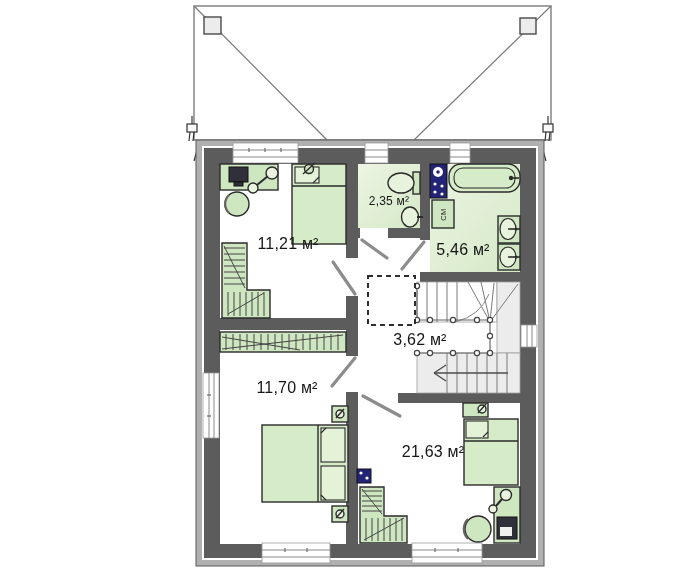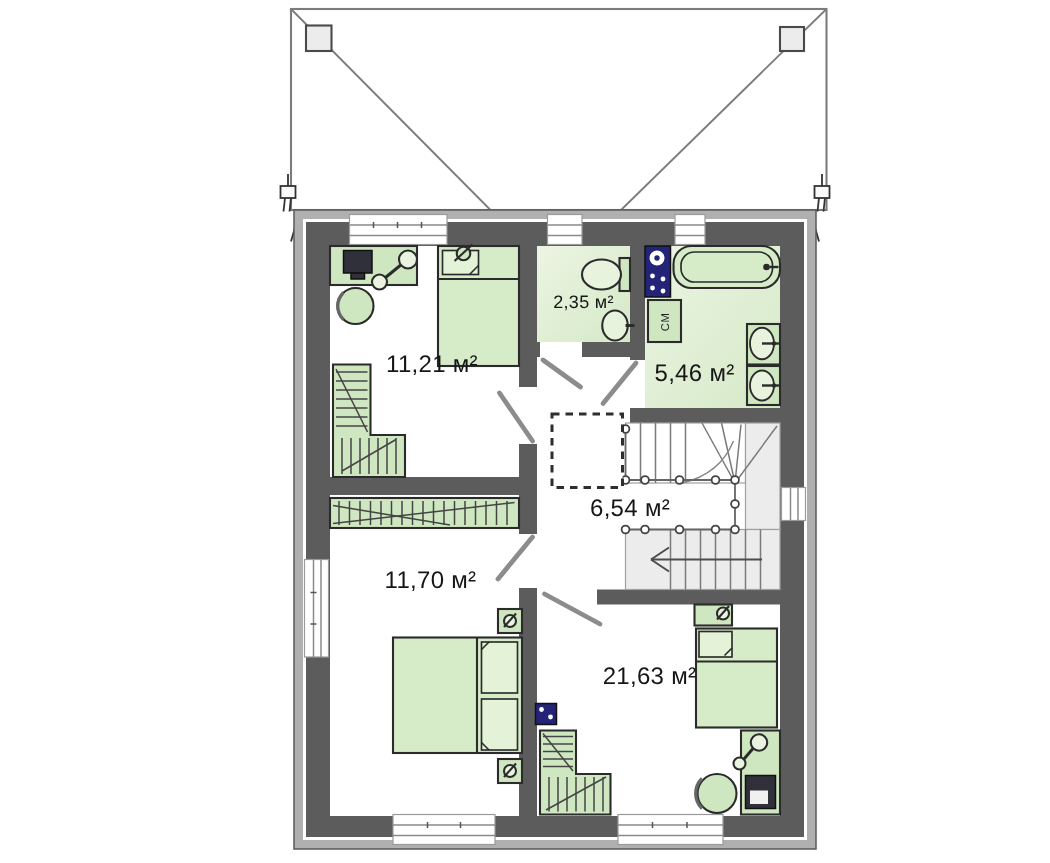--- a/index.html
+++ b/index.html
@@ -374,21 +374,21 @@
     <line x1="362" y1="240" x2="387" y2="258"></line>
     <line x1="424" y1="242" x2="402" y2="269"></line>
     <line x1="355" y1="358" x2="332" y2="386"></line>
     <line x1="363" y1="396" x2="400" y2="416"></line>
   </g>
 </svg>
 
 <div class="area-label" style="left:288px;top:244px">11,21 м²</div>
 <div class="area-label small" style="left:389px;top:201px">2,35 м²</div>
 <div class="area-label" style="left:463px;top:250px">5,46 м²</div>
-<div class="area-label" style="left:420px;top:340px">6,54 м²</div>
+<div class="area-label" style="left:420px;top:340px">3,62 м²</div>
 <div class="area-label" style="left:287px;top:388px">11,70 м²</div>
 <div class="area-label" style="left:433px;top:452px">21,63 м²</div>
 
 <div class="washer-label">
   <span>СМ</span>
 </div>
 
 </div>
 
 </body></html>

